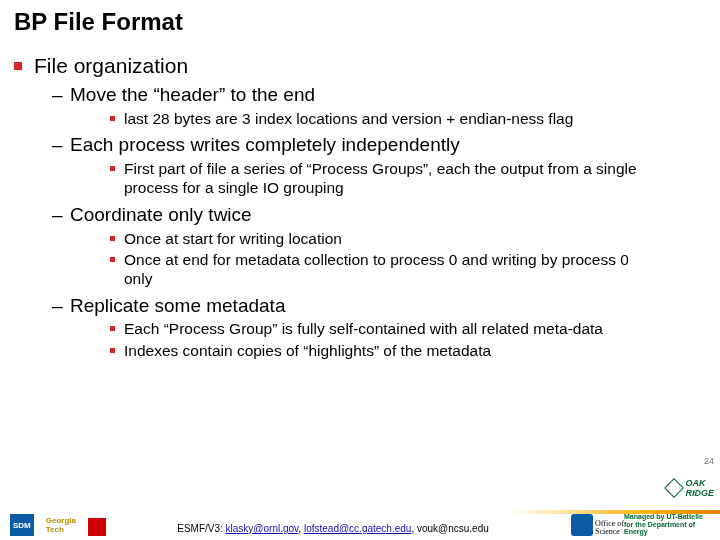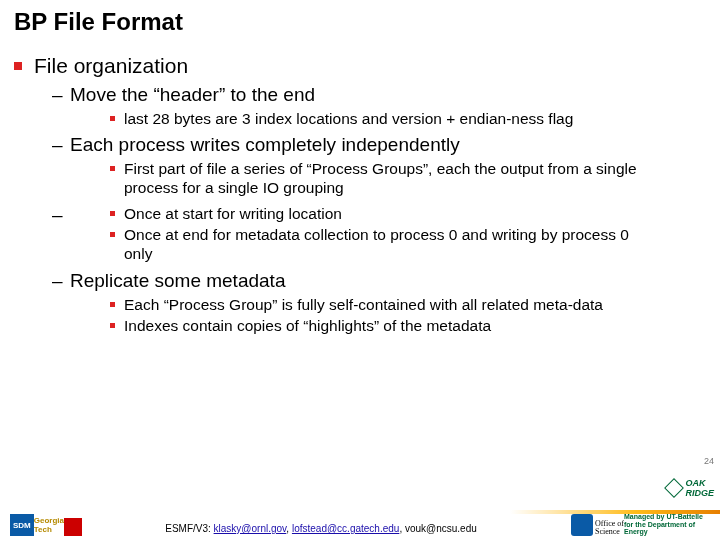--- a/index.html
+++ b/index.html
@@ -74,21 +74,21 @@
     bottom: 4px;
     left: 0;
     width: 720px;
     height: 40px;
     display: flex;
     align-items: flex-end;
   }
   .footer-left {
     display: flex;
     align-items: flex-end;
-    gap: 0;
+    gap: 12px;
     padding-left: 10px;
   }
   .logo {
     height: 22px;
     display: inline-flex;
     align-items: center;
     font-size: 8px;
     font-weight: bold;
   }
   .sdm { background:#0a5aa6; color:#fff; padding:2px 3px; }
@@ -172,20 +172,21 @@
             <li>last 28 bytes are 3 index locations and version + endian-ness flag</li>
           </ul>
         </li>
         <li>
           <span>Each process writes completely independently</span>
           <ul class="lvl3">
             <li>First part of file a series of “Process Groups”, each the output from a single process for a single IO grouping</li>
           </ul>
         </li>
         <li>
+          <span>Coordinate only twice</span>
           <ul class="lvl3">
             <li>Once at start for writing location</li>
             <li>Once at end for metadata collection to process 0 and writing by process 0 only</li>
           </ul>
         </li>
         <li>
           <span>Replicate some metadata</span>
           <ul class="lvl3">
             <li>Each “Process Group” is fully self-contained with all related meta-data</li>
             <li>Indexes contain copies of “highlights” of the metadata</li>

